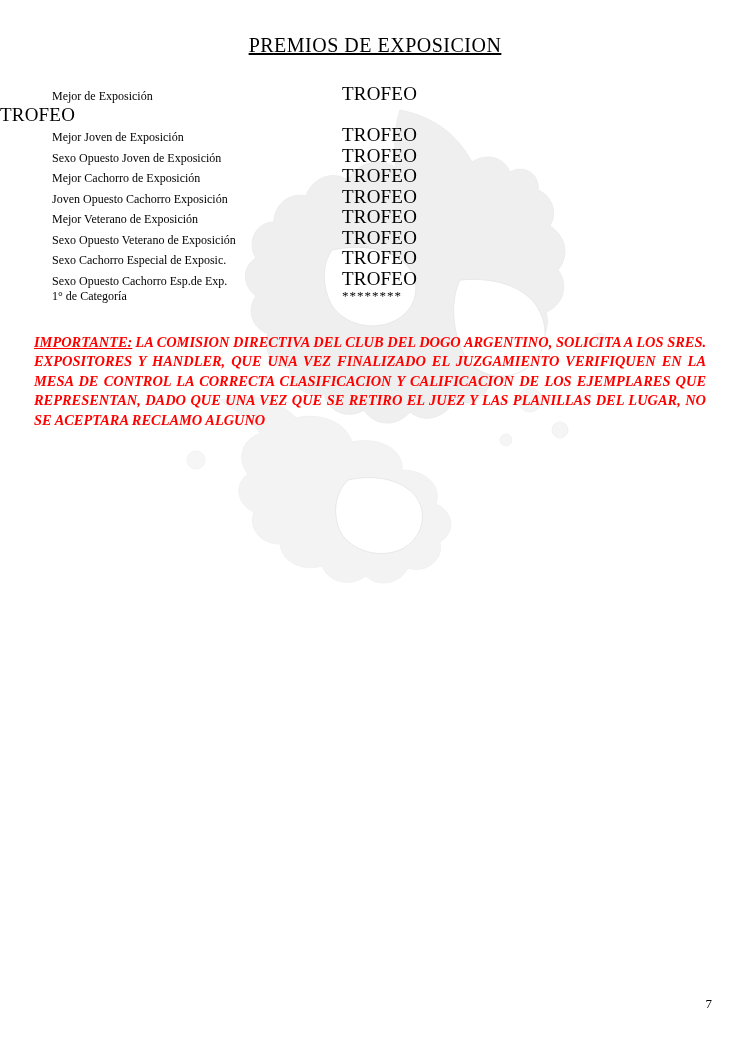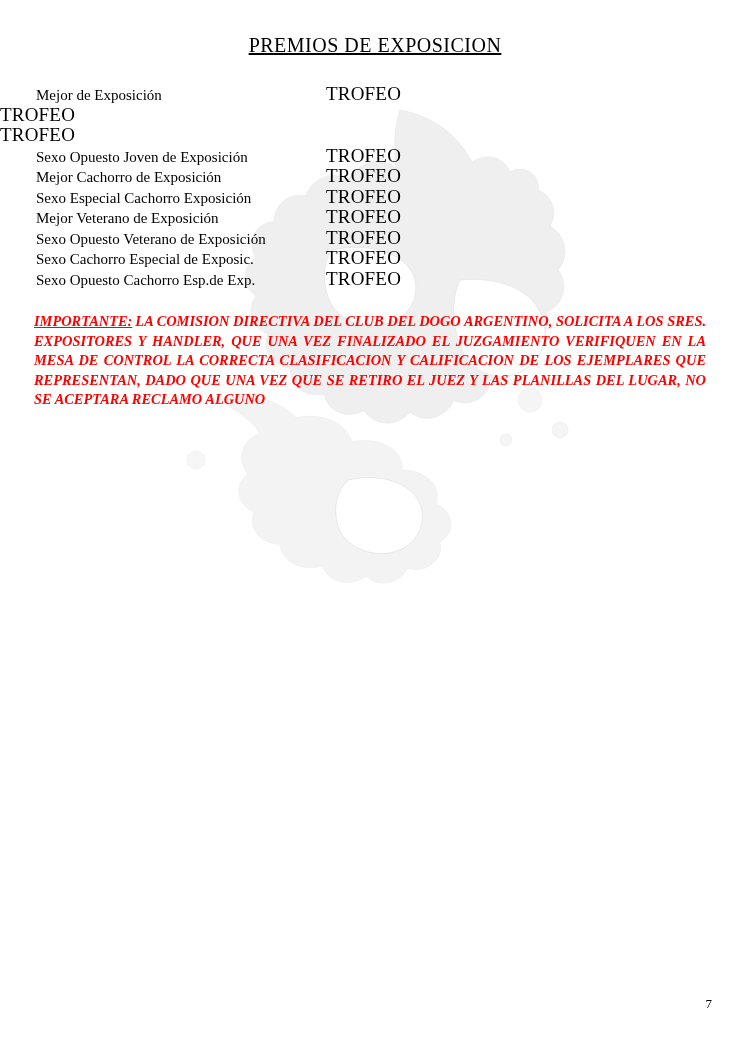--- a/index.html
+++ b/index.html
@@ -57,22 +57,22 @@
   }
 
   .award-row {
     display: flex;
     align-items: baseline;
     height: 20.5px;
   }
 
   .award-name {
     width: 290px;
-    padding-left: 36px;
-    font-size: 15px;
+    padding-left: 52px;
+    font-size: 12px;
     white-space: nowrap;
   }
 
   .award-prize {
     font-size: 19px;
     letter-spacing: 0.2px;
     white-space: nowrap;
   }
 
   .award-prize.stars {
@@ -141,50 +141,55 @@
 
     <ul class="awards">
       <li class="award-row">
         <span class="award-name">Mejor de Exposición</span>
         <span class="award-prize">TROFEO</span>
       </li>
       <li class="award-row">
         <span class="award-prize">TROFEO</span>
       </li>
       <li class="award-row">
+        <span class="award-name">Mejor Joven de Exposición</span>
         <span class="award-prize">TROFEO</span>
       </li>
       <li class="award-row">
         <span class="award-name">Sexo Opuesto Joven de Exposición</span>
         <span class="award-prize">TROFEO</span>
       </li>
       <li class="award-row">
         <span class="award-name">Mejor Cachorro de Exposición</span>
         <span class="award-prize">TROFEO</span>
       </li>
       <li class="award-row">
-        <span class="award-name">Sexo Especial Cachorro Exposición</span>
+        <span class="award-name">Joven Opuesto Cachorro Exposición</span>
         <span class="award-prize">TROFEO</span>
       </li>
       <li class="award-row">
         <span class="award-name">Mejor Veterano de Exposición</span>
         <span class="award-prize">TROFEO</span>
       </li>
       <li class="award-row">
         <span class="award-name">Sexo Opuesto Veterano de Exposición</span>
         <span class="award-prize">TROFEO</span>
       </li>
       <li class="award-row">
         <span class="award-name">Sexo Cachorro Especial de Exposic.</span>
         <span class="award-prize">TROFEO</span>
       </li>
       <li class="award-row">
         <span class="award-name">Sexo Opuesto Cachorro Esp.de Exp.</span>
         <span class="award-prize">TROFEO</span>
       </li>
+      <li class="award-row">
+        <span class="award-name">1° de Categoría</span>
+        <span class="award-prize stars">********</span>
+      </li>
     </ul>
 
     <p class="notice"><span class="notice-label">IMPORTANTE:</span><span>LA COMISION DIRECTIVA DEL CLUB DEL DOGO ARGENTINO, SOLICITA A LOS SRES. EXPOSITORES Y HANDLER, QUE UNA VEZ FINALIZADO EL JUZGAMIENTO VERIFIQUEN EN LA MESA DE CONTROL LA CORRECTA CLASIFICACION Y CALIFICACION DE LOS EJEMPLARES QUE REPRESENTAN, DADO QUE UNA VEZ QUE SE RETIRO EL JUEZ Y LAS PLANILLAS DEL LUGAR, NO SE ACEPTARA RECLAMO ALGUNO</span></p>
 
   </div>
 
   <div class="page-number">7</div>
 
 </div>
 

